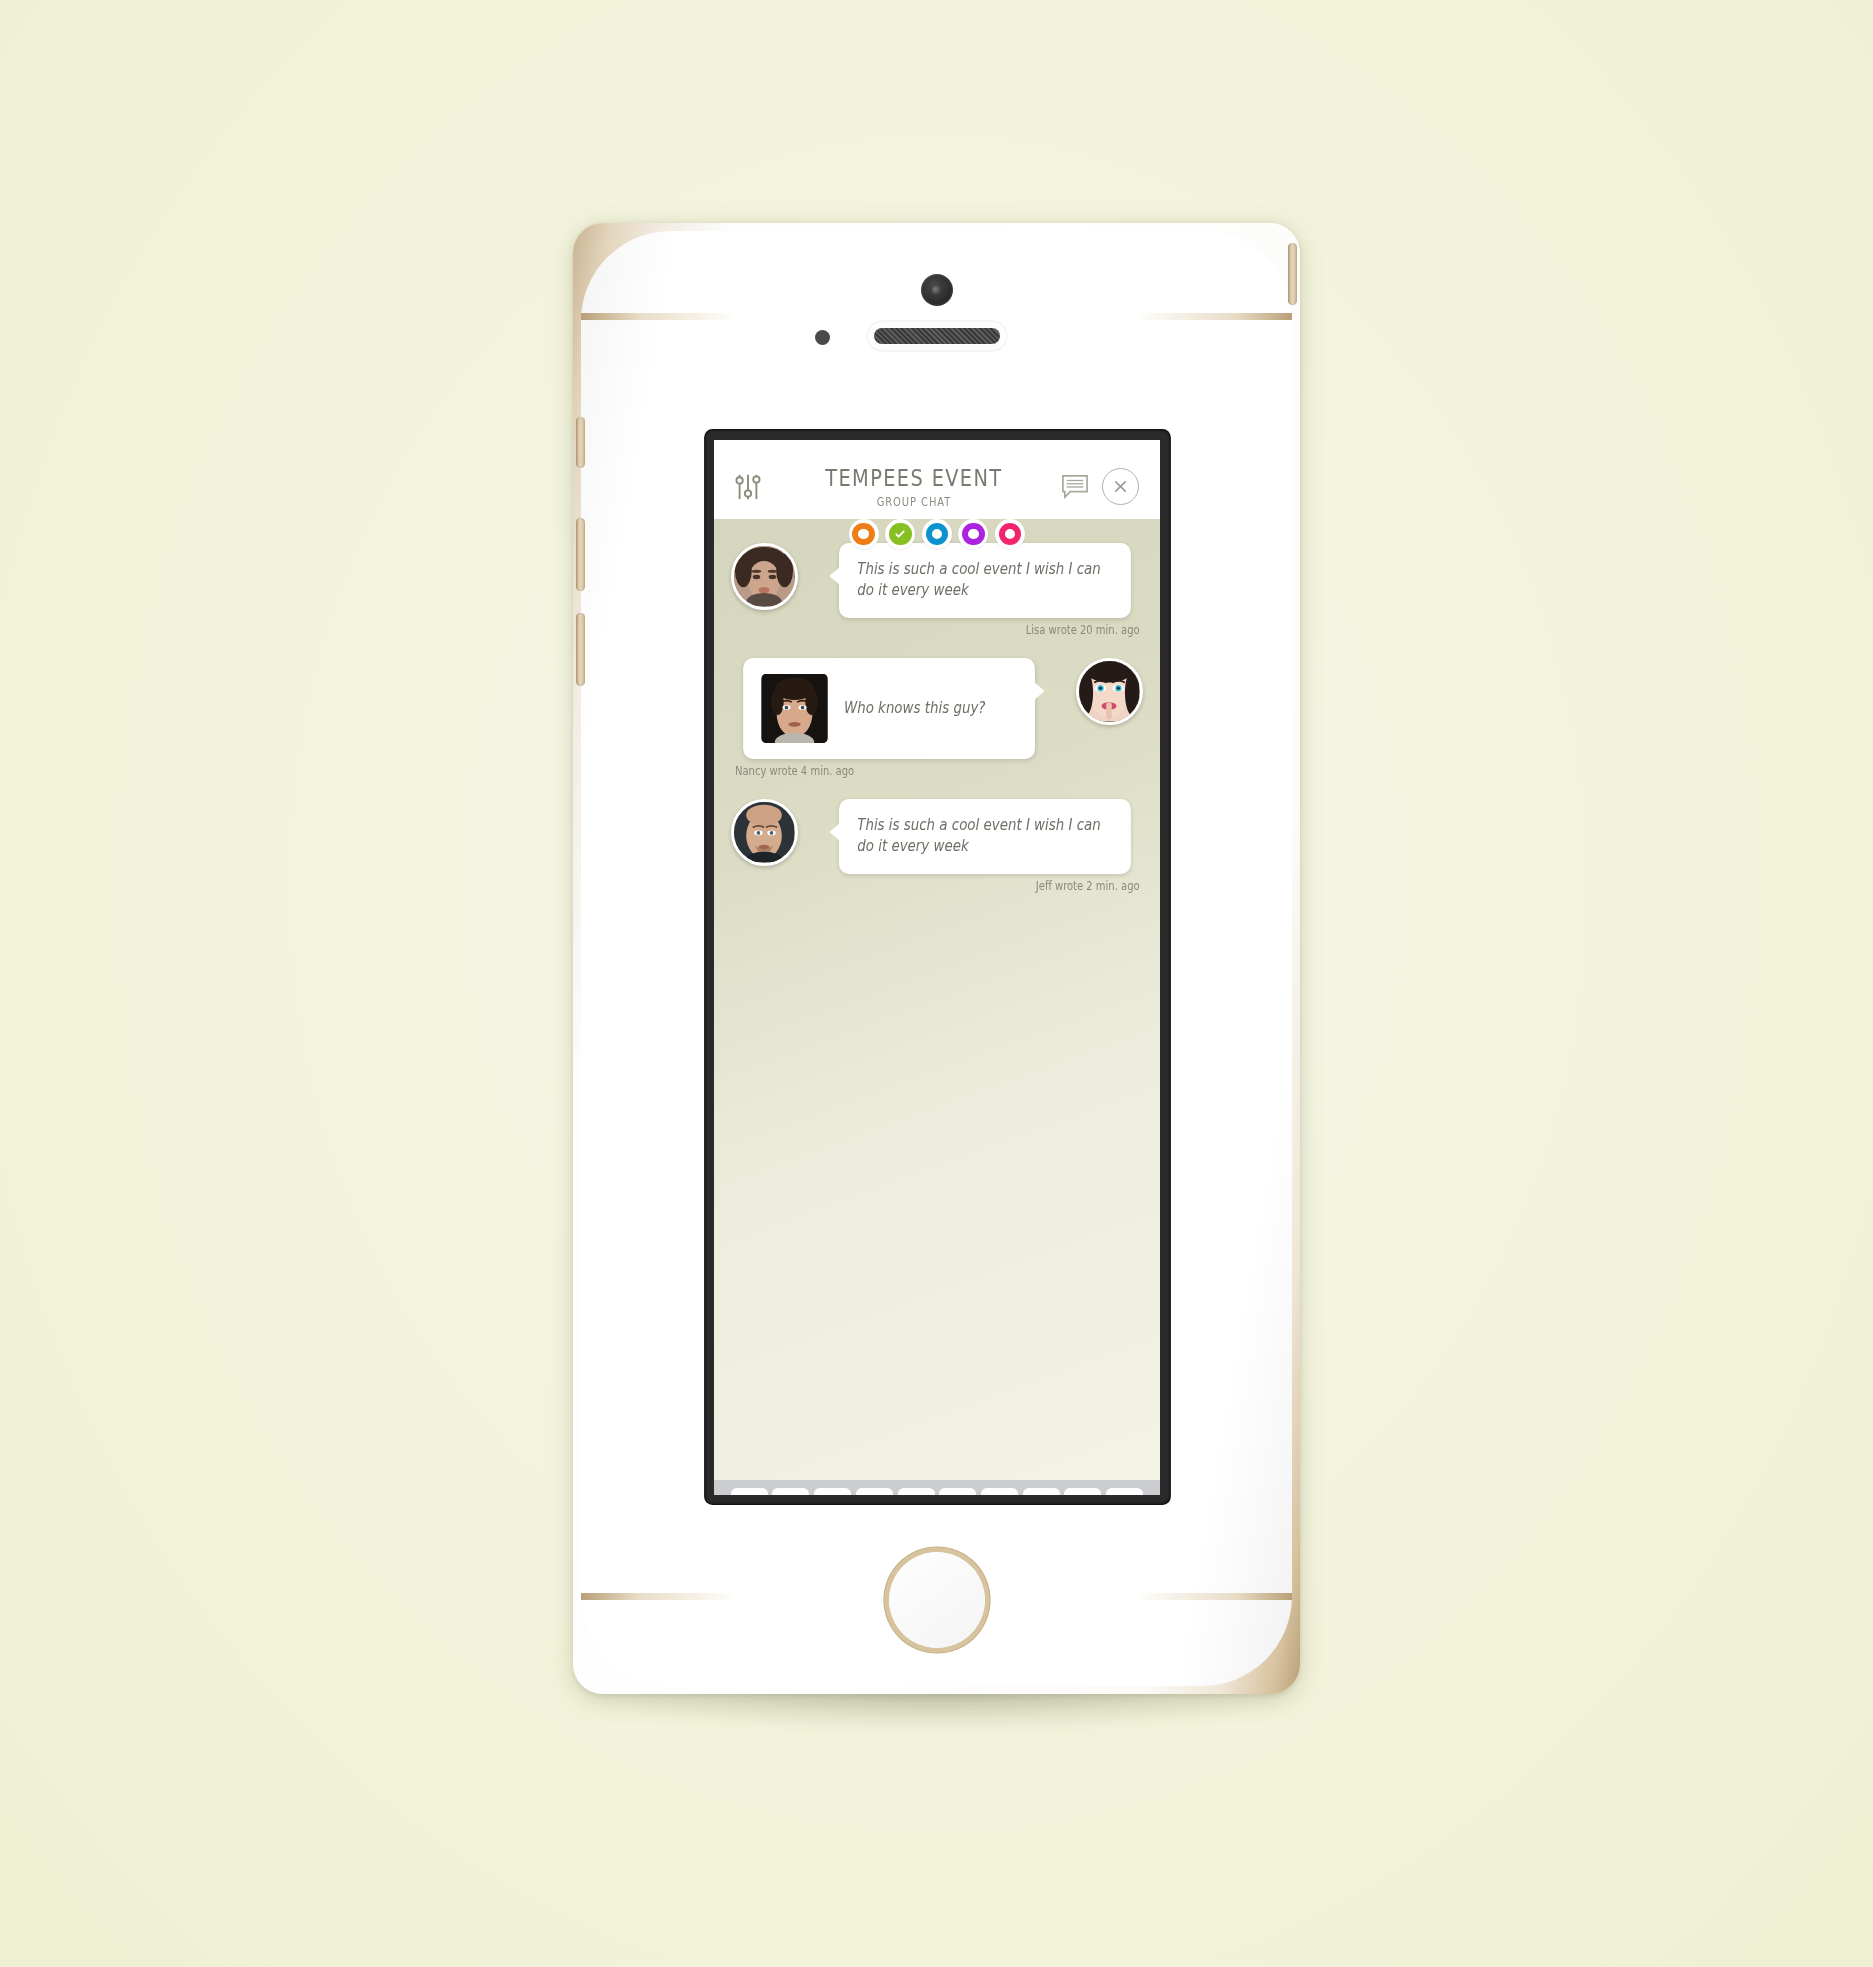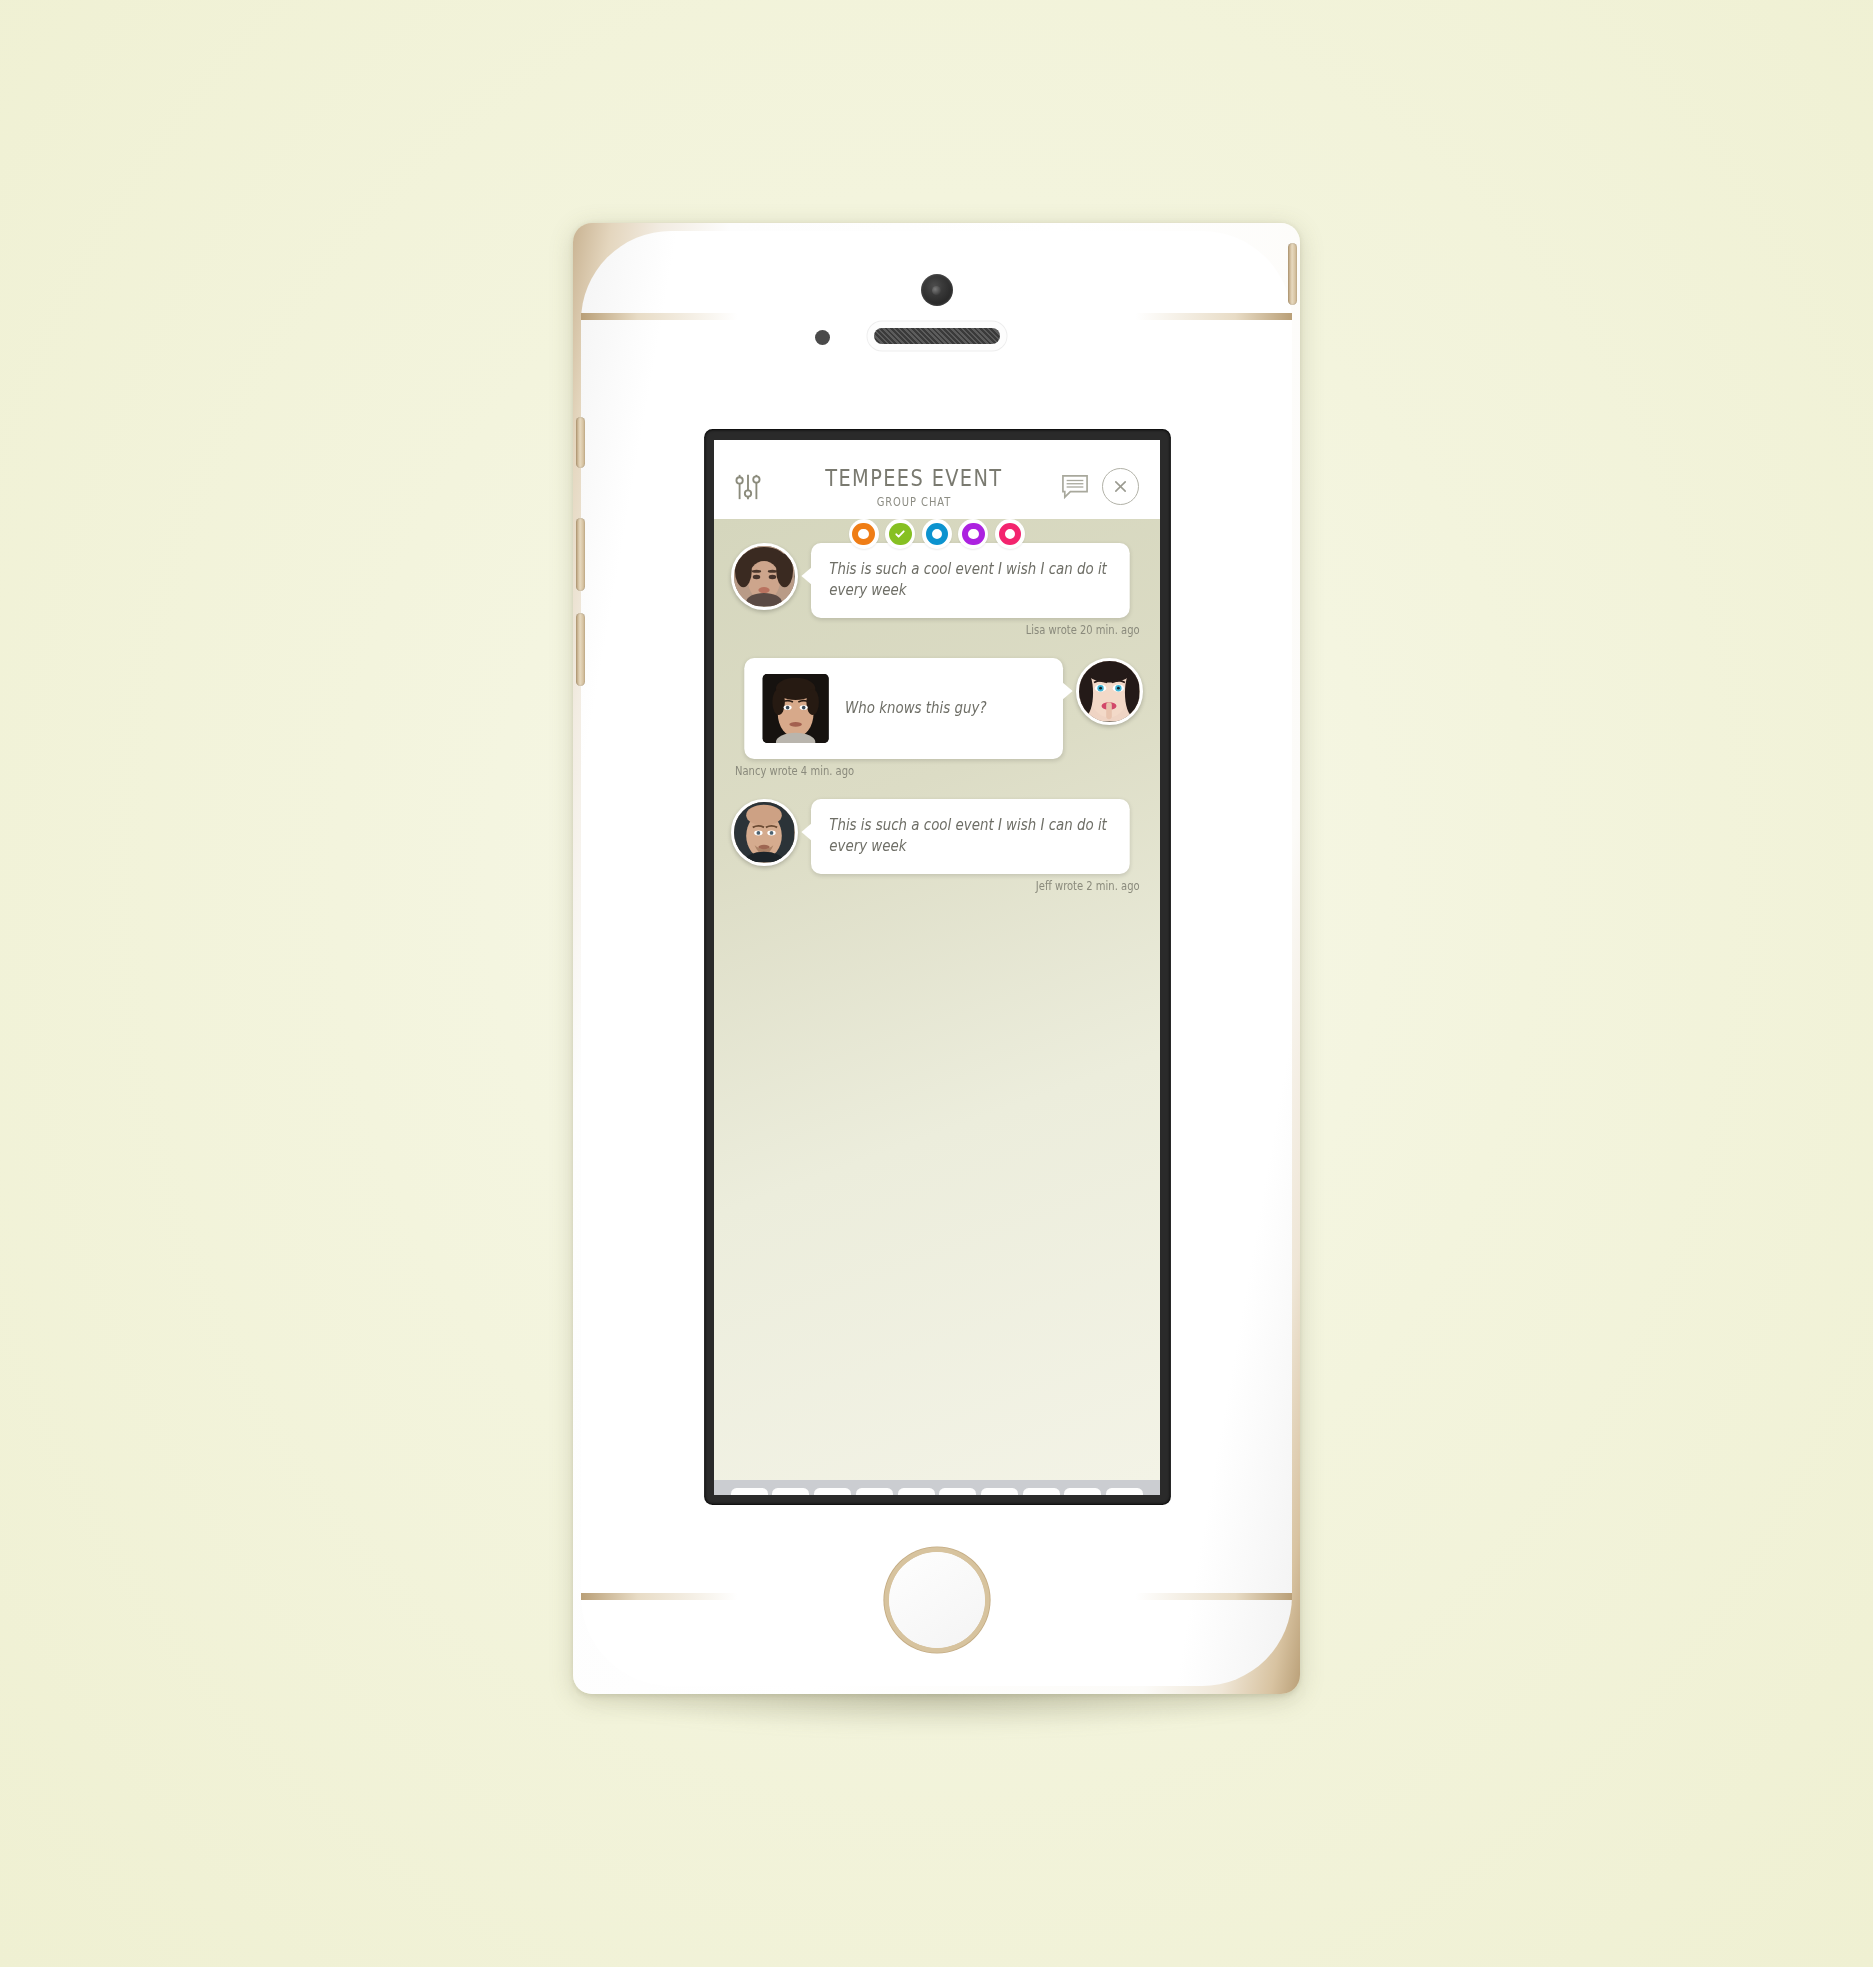--- a/index.html
+++ b/index.html
@@ -13,21 +13,21 @@
   
   .phone-shadow{
     position:absolute;left:572px;top:1649px;width:731px;height:84px;
     background:radial-gradient(ellipse at 50% 50%, rgba(120,120,90,.30) 0%, rgba(120,120,90,.10) 45%, rgba(120,120,90,0) 72%);
     filter:blur(5.6px);
   }
 
   
   .phone{
     position:absolute;left:573px;top:223px;width:727px;height:1471px;
-    border-radius:19px;
+    border-radius:30px;
     background:linear-gradient(100deg,#c9b392 0%,#e4d6be 4%,#f2ece2 9%,#fdfdfd 16%,#ffffff 50%,#fcfbf8 84%,#efe6d6 92%,#d8c3a1 97%,#b99f77 100%);
     box-shadow:0 5.6px 24px rgba(100,95,60,.22), 0 1.9px 5.6px rgba(100,95,60,.15);
   }
   .phone-inner{
     position:absolute;left:8.4px;top:8.4px;right:8.4px;bottom:8.4px;
     border-radius:90px;
     background:linear-gradient(100deg,#f4f4f4 0%,#ffffff 10%,#ffffff 88%,#f2f2f2 100%);
   }
 
   
@@ -118,21 +118,21 @@
   .dot-ring{border:6.6px solid currentColor;background:#fff;}
   .dot-solid{background:currentColor;}
   .dot-solid svg{display:block;}
 
   
   .chat{
     position:relative;height:961px;box-sizing:border-box;padding:24px 17px 0 17px;
     background:linear-gradient(160deg,#d5d6bd 0%,#dcdcc5 30%,#eceddc 62%,#f3f3e6 100%);
     overflow:hidden;
   }
-  .msg{display:flex;align-items:flex-start;margin-bottom:3.7px;}
+  .msg{display:flex;align-items:flex-start;margin-bottom:3.7px;gap:28px;}
   .msg.right{flex-direction:row-reverse;}
   .avatar{
     width:67px;height:67px;border-radius:50%;flex:0 0 67px;overflow:hidden;
     border:3.7px solid #fff;box-sizing:border-box;box-shadow:0 1.9px 4.7px rgba(0,0,0,.22);
     position:relative;background:#8a7b6d;
   }
   .avatar svg{position:absolute;left:0;top:0;}
   .bubble-wrap{position:relative;flex:1;}
   .bubble{
     background:#fff;border-radius:10.3px;padding:16px 19px;position:relative;

